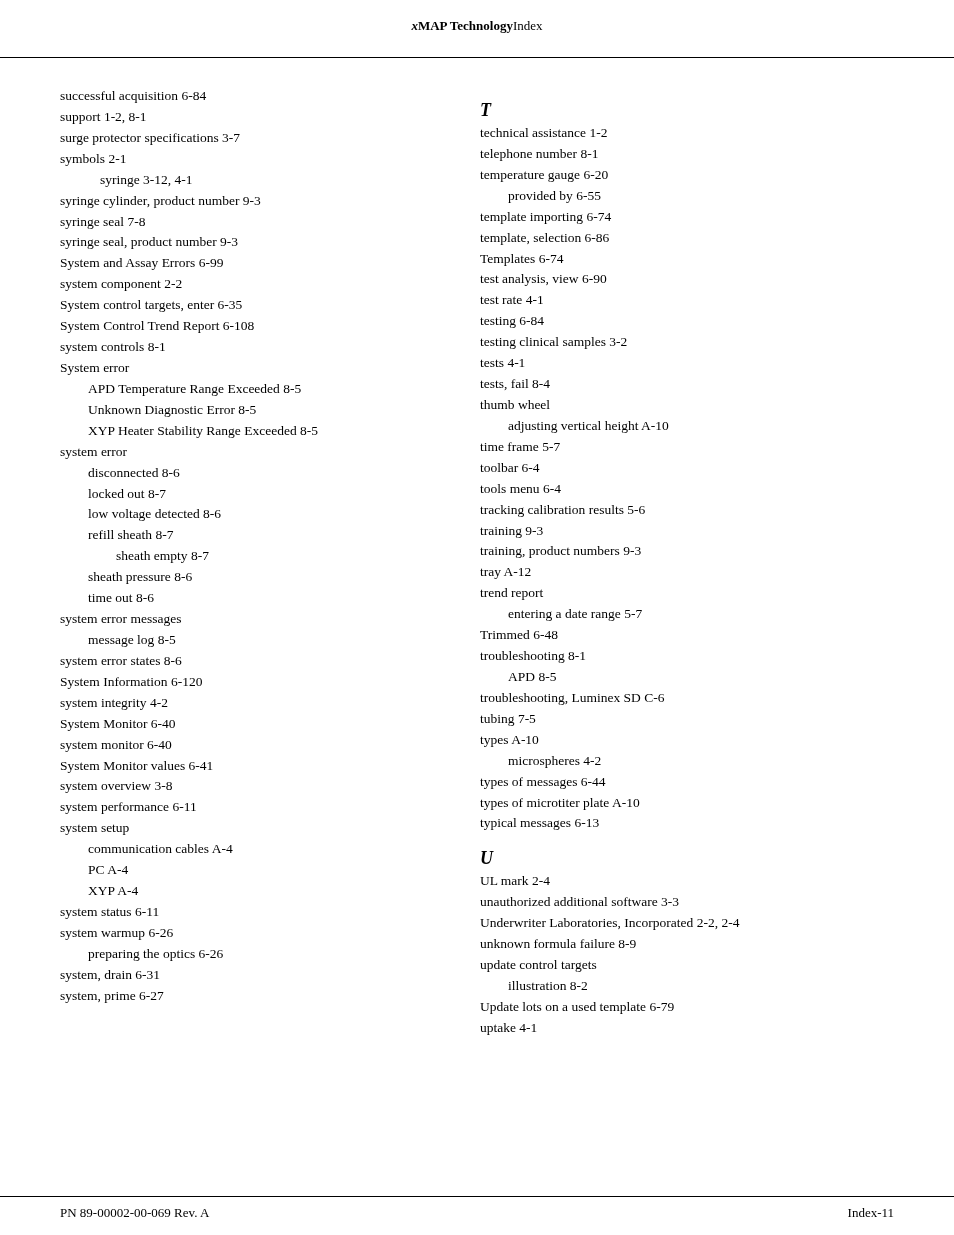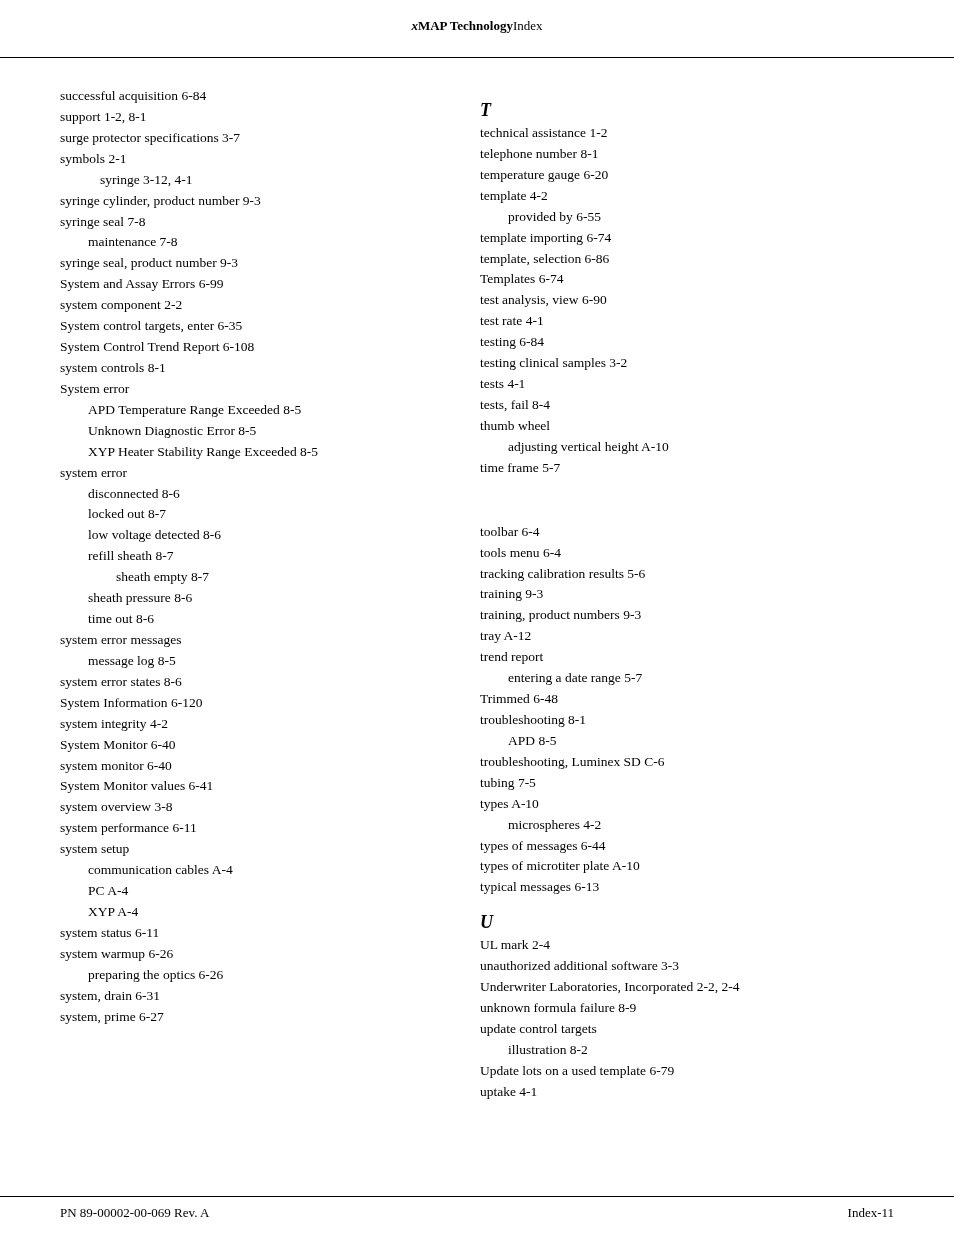--- a/index.html
+++ b/index.html
@@ -99,21 +99,20 @@
   <div class="content">
 
     <div class="col-left" id="left-col">
         <span class="line" style="padding-left: 0px; display: block; line-height: 1.55;">successful acquisition 6-84</span>
         <span class="line" style="padding-left: 0px; display: block; line-height: 1.55;">support 1-2, 8-1</span>
         <span class="line" style="padding-left: 0px; display: block; line-height: 1.55;">surge protector specifications 3-7</span>
         <span class="line" style="padding-left: 0px; display: block; line-height: 1.55;">symbols 2-1</span>
         <span class="line" style="padding-left: 0px; display: block; line-height: 1.55; margin-left: 40px;">syringe 3-12, 4-1</span>
         <span class="line" style="padding-left: 0px; display: block; line-height: 1.55;">syringe cylinder, product number 9-3</span>
         <span class="line" style="padding-left: 0px; display: block; line-height: 1.55;">syringe seal 7-8</span>
-        <span class="line" style="padding-left: 28px; display: block; line-height: 1.55;">maintenance 7-8</span>
         <span class="line" style="padding-left: 0px; display: block; line-height: 1.55;">syringe seal, product number 9-3</span>
         <span class="line" style="padding-left: 0px; display: block; line-height: 1.55;">System and Assay Errors 6-99</span>
         <span class="line" style="padding-left: 0px; display: block; line-height: 1.55;">system component 2-2</span>
         <span class="line" style="padding-left: 0px; display: block; line-height: 1.55;">System control targets, enter 6-35</span>
         <span class="line" style="padding-left: 0px; display: block; line-height: 1.55;">System Control Trend Report 6-108</span>
         <span class="line" style="padding-left: 0px; display: block; line-height: 1.55;">system controls 8-1</span>
         <span class="line" style="padding-left: 0px; display: block; line-height: 1.55;">System error</span>
         <span class="line" style="padding-left: 28px; display: block; line-height: 1.55;">APD Temperature Range Exceeded 8-5</span>
         <span class="line" style="padding-left: 28px; display: block; line-height: 1.55;">Unknown Diagnostic Error 8-5</span>
         <span class="line" style="padding-left: 28px; display: block; line-height: 1.55;">XYP Heater Stability Range Exceeded 8-5</span>
@@ -144,35 +143,34 @@
         <span class="line" style="padding-left: 28px; display: block; line-height: 1.55;">preparing the optics 6-26</span>
         <span class="line" style="padding-left: 0px; display: block; line-height: 1.55;">system, drain 6-31</span>
         <span class="line" style="padding-left: 0px; display: block; line-height: 1.55;">system, prime 6-27</span>
       </div>
 
     <div class="col-right" id="right-col">
         <span class="section-letter">T</span>
         <span class="line" style="padding-left: 0px; display: block; line-height: 1.55;">technical assistance 1-2</span>
         <span class="line" style="padding-left: 0px; display: block; line-height: 1.55;">telephone number 8-1</span>
         <span class="line" style="padding-left: 0px; display: block; line-height: 1.55;">temperature gauge 6-20</span>
-        <span class="line" style="padding-left: 0px; display: block; line-height: 1.55;">template 4-2</span>
         <span class="line" style="padding-left: 28px; display: block; line-height: 1.55;">provided by 6-55</span>
         <span class="line" style="padding-left: 0px; display: block; line-height: 1.55;">template importing 6-74</span>
         <span class="line" style="padding-left: 0px; display: block; line-height: 1.55;">template, selection 6-86</span>
         <span class="line" style="padding-left: 0px; display: block; line-height: 1.55;">Templates 6-74</span>
         <span class="line" style="padding-left: 0px; display: block; line-height: 1.55;">test analysis, view 6-90</span>
         <span class="line" style="padding-left: 0px; display: block; line-height: 1.55;">test rate 4-1</span>
         <span class="line" style="padding-left: 0px; display: block; line-height: 1.55;">testing 6-84</span>
         <span class="line" style="padding-left: 0px; display: block; line-height: 1.55;">testing clinical samples 3-2</span>
         <span class="line" style="padding-left: 0px; display: block; line-height: 1.55;">tests 4-1</span>
         <span class="line" style="padding-left: 0px; display: block; line-height: 1.55;">tests, fail 8-4</span>
         <span class="line" style="padding-left: 0px; display: block; line-height: 1.55;">thumb wheel</span>
         <span class="line" style="padding-left: 28px; display: block; line-height: 1.55;">adjusting vertical height A-10</span>
         <span class="line" style="padding-left: 0px; display: block; line-height: 1.55;">time frame 5-7</span>
-        <span class="line" style="padding-left: 0px; display: block; line-height: 1.55; margin-top: 43px;">toolbar 6-4</span>
+        <span class="line" style="padding-left: 0px; display: block; line-height: 1.55;">toolbar 6-4</span>
         <span class="line" style="padding-left: 0px; display: block; line-height: 1.55;">tools menu 6-4</span>
         <span class="line" style="padding-left: 0px; display: block; line-height: 1.55;">tracking calibration results 5-6</span>
         <span class="line" style="padding-left: 0px; display: block; line-height: 1.55;">training 9-3</span>
         <span class="line" style="padding-left: 0px; display: block; line-height: 1.55;">training, product numbers 9-3</span>
         <span class="line" style="padding-left: 0px; display: block; line-height: 1.55;">tray A-12</span>
         <span class="line" style="padding-left: 0px; display: block; line-height: 1.55;">trend report</span>
         <span class="line" style="padding-left: 28px; display: block; line-height: 1.55;">entering a date range 5-7</span>
         <span class="line" style="padding-left: 0px; display: block; line-height: 1.55;">Trimmed 6-48</span>
         <span class="line" style="padding-left: 0px; display: block; line-height: 1.55;">troubleshooting 8-1</span>
         <span class="line" style="padding-left: 28px; display: block; line-height: 1.55;">APD 8-5</span>

